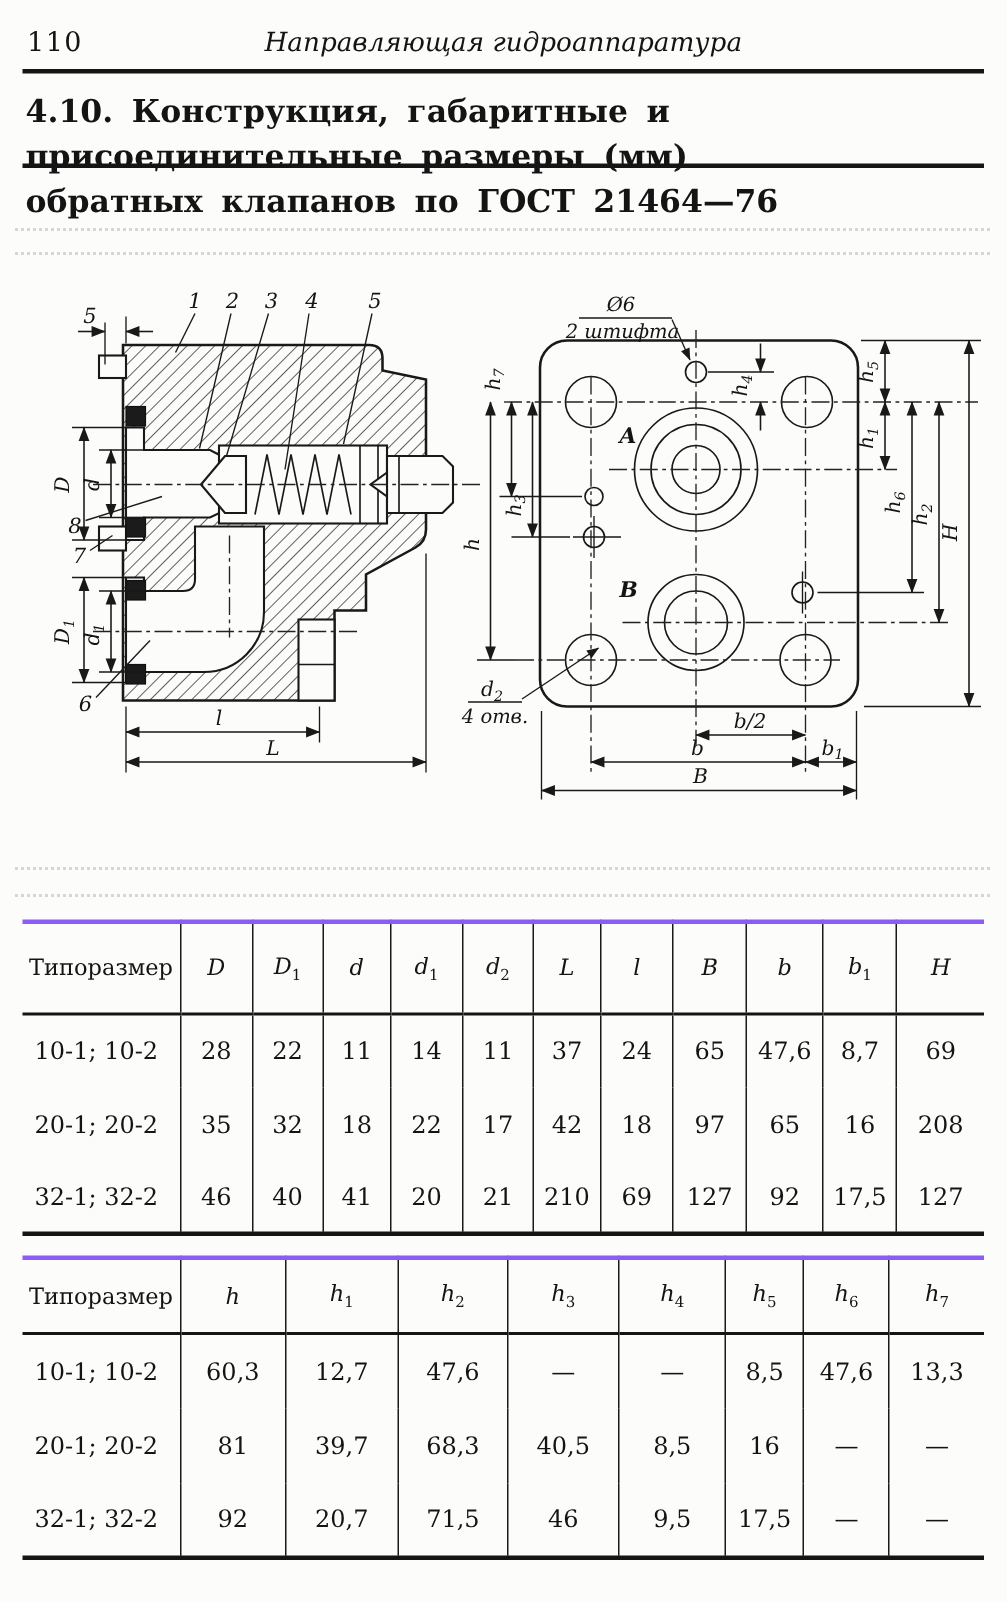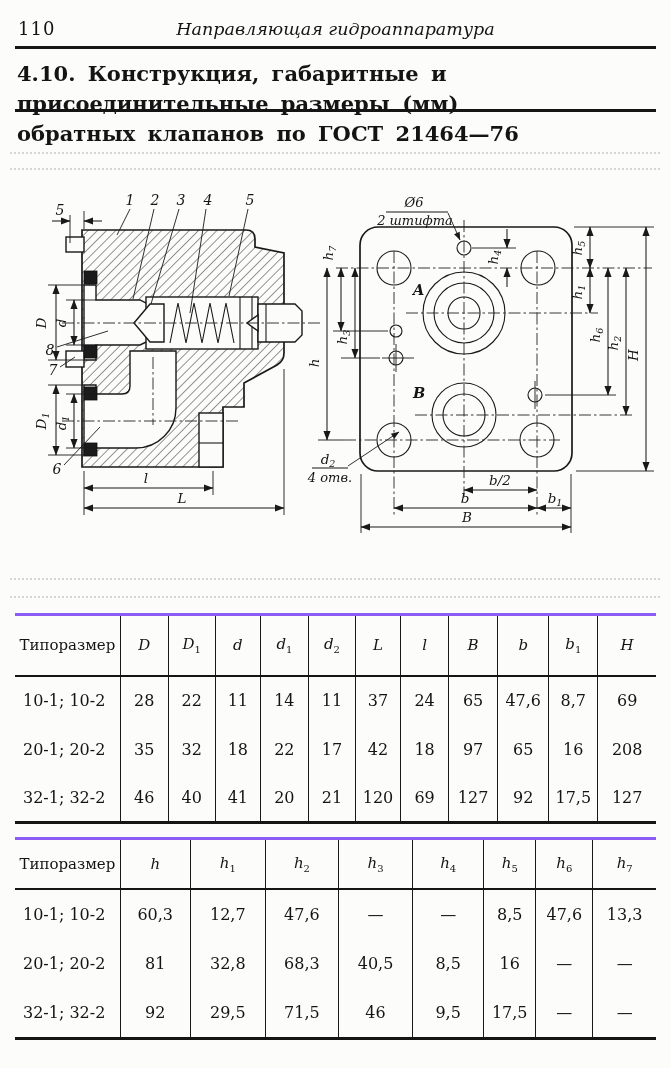--- a/index.html
+++ b/index.html
@@ -317,21 +317,21 @@
         <td>16</td>
         <td>208</td>
       </tr>
       <tr>
         <td>32-1; 32-2</td>
         <td>46</td>
         <td>40</td>
         <td>41</td>
         <td>20</td>
         <td>21</td>
-        <td>120</td>
+        <td>210</td>
         <td>69</td>
         <td>127</td>
         <td>92</td>
         <td>17,5</td>
         <td>127</td>
       </tr>
     </tbody>
   </table>
 <table id="t2">
     <colgroup>
@@ -366,32 +366,32 @@
         <td>47,6</td>
         <td>—</td>
         <td>—</td>
         <td>8,5</td>
         <td>47,6</td>
         <td>13,3</td>
       </tr>
       <tr>
         <td>20-1; 20-2</td>
         <td>81</td>
-        <td>32,8</td>
+        <td>39,7</td>
         <td>68,3</td>
         <td>40,5</td>
         <td>8,5</td>
         <td>16</td>
         <td>—</td>
         <td>—</td>
       </tr>
       <tr>
         <td>32-1; 32-2</td>
         <td>92</td>
-        <td>29,5</td>
+        <td>20,7</td>
         <td>71,5</td>
         <td>46</td>
         <td>9,5</td>
         <td>17,5</td>
         <td>—</td>
         <td>—</td>
       </tr>
     </tbody>
   </table>
 

